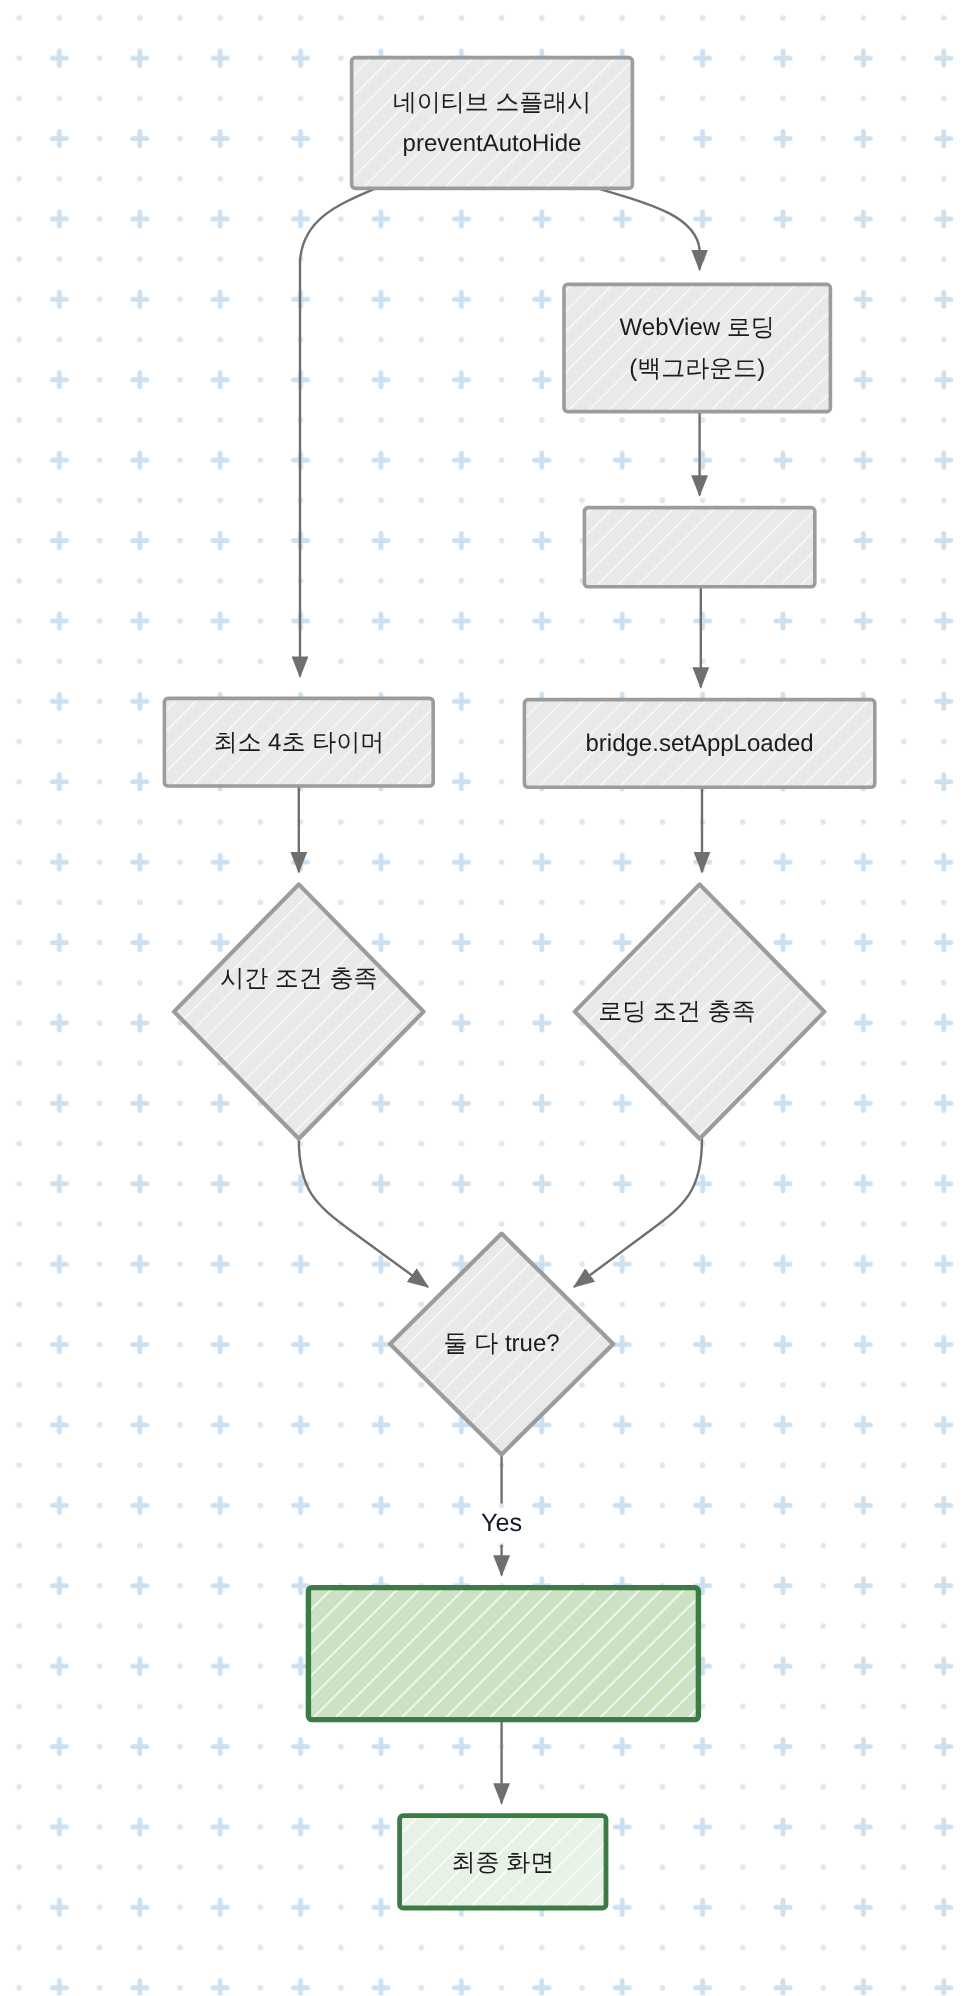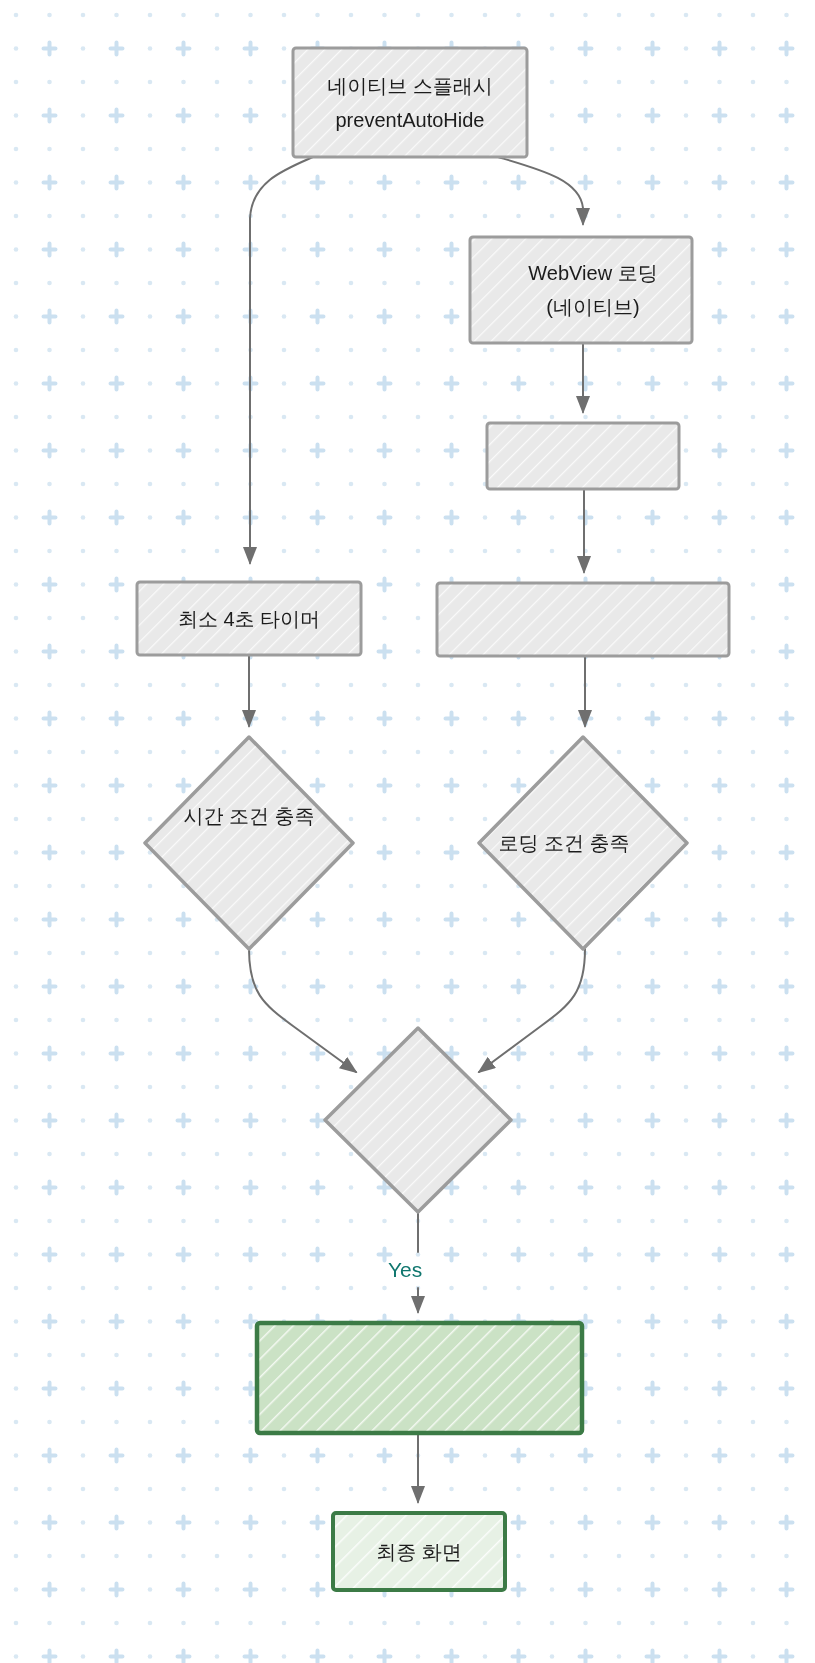--- a/index.html
+++ b/index.html
@@ -21,24 +21,24 @@
     text-align: center;
     font-size: 20px;
     line-height: 34px;
     color: #1c1c1c;
     pointer-events: none;
   }
   .edge-label {
     position: absolute;
     display: flex;
     align-items: center;
-    justify-content: flex-start;
+    justify-content: center;
     text-align: center;
     font-size: 21px;
-    color: #0f766e;
+    color: #0f172a;
   }
 </style>
 </head>
 <body>
 
 <div id="stage">
 
   <svg id="shape-layer" width="815" height="1663" viewBox="0 0 815 1663">
     <defs>
       <pattern id="grid" width="67" height="67" patternUnits="userSpaceOnUse">
@@ -97,39 +97,45 @@
 
     <rect x="257" y="1323" width="325" height="110" rx="3" fill="url(#hatchGreen)" stroke="#3c7b46" stroke-width="4.5" stroke-linejoin="round"></rect>
     <rect x="333" y="1513" width="172" height="77" rx="3" fill="url(#hatchGreenLight)" stroke="#3c7b46" stroke-width="4" stroke-linejoin="round"></rect>
   </svg>
 
   <div class="node-label" style="left:293px; top:48px; width:234px; height:109px;">
     <span>네이티브 스플래시</span>
     <span>preventAutoHide</span>
   </div>
 
-  <div class="node-label" style="left:470px; top:237px; width:222px; height:106px;padding-left:12px;">
+  <div class="node-label" style="left:470px; top:237px; width:222px; height:106px;">
     <span>WebView 로딩</span>
-    <span>(네이티브)</span>
+    <span>(백그라운드)</span>
   </div>
 
 
+  <div class="node-label" style="left:437px; top:583px; width:292px; height:73px;">
+    <span>bridge.setAppLoaded</span>
+  </div>
 
   <div class="node-label" style="left:137px; top:582px; width:224px; height:73px;justify-content:center;">
     <span>최소 4초 타이머</span>
   </div>
 
   <div class="node-label" style="left:145px; top:710px; width:208px; height:212px;">
     <span>시간 조건 충족</span>
   </div>
 
   <div class="node-label" style="left:460px; top:737px; width:208px; height:212px;">
     <span>로딩 조건 충족</span>
   </div>
 
+  <div class="node-label" style="left:325px; top:1028px; width:186px; height:184px;">
+    <span>둘 다 true?</span>
+  </div>
 
   <div class="edge-label" style="left:388px; top:1256px; width:60px; height:28px;">
     <span>Yes</span>
   </div>
 
 
   <div class="node-label" style="left:333px; top:1513px; width:172px; height:77px;">
     <span>최종 화면</span>
   </div>
 

